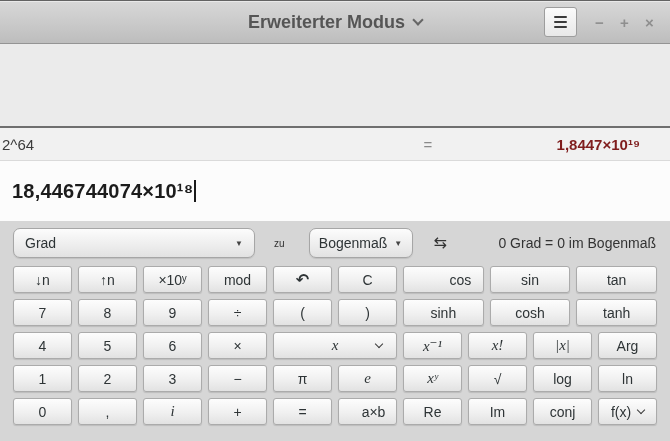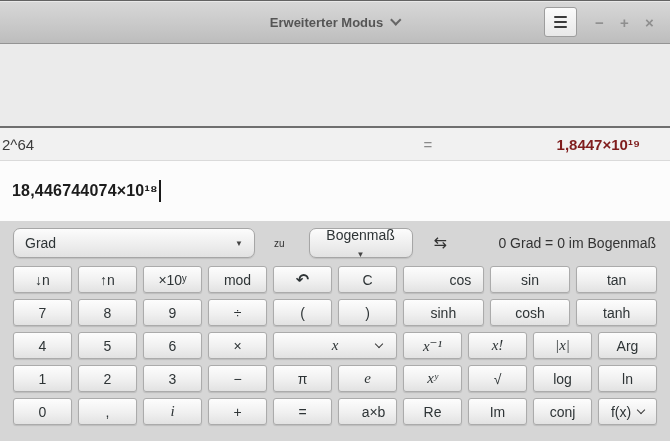--- a/index.html
+++ b/index.html
@@ -11,21 +11,21 @@
     height:44px; flex:0 0 44px; position:relative;
     background:linear-gradient(to bottom,#d8d8d8 0%,#cccccc 45%,#bdbdbd 100%);
     border-top:1px solid #636363; border-bottom:1px solid #949494;
     box-shadow:inset 0 1px 0 #e9e9e9;
     display:flex; align-items:center;
   }
   .title-group {
     position:absolute; left:50%; top:0; height:100%; transform:translateX(-50%);
     display:flex; align-items:center; gap:9px; cursor:default;
   }
-  .title-text { font-size:13px; font-weight:bold; color:#555555; }
+  .title-text { font-size:18px; font-weight:bold; color:#555555; }
   .chev {
     display:inline-block; width:8px; height:8px;
     border-right:2px solid #666; border-bottom:2px solid #666;
     transform:rotate(45deg); margin-top:-4px;
   }
   .tb-right { position:absolute; right:8px; top:0; height:100%; display:flex; align-items:center; }
   .menu-btn {
     width:33px; height:30px; border:1px solid #9d9d9d; border-radius:3px;
     background:linear-gradient(to bottom,#fbfbfb,#e8e8e8);
     display:flex; flex-direction:column; justify-content:center; align-items:center; gap:3px;
@@ -41,38 +41,38 @@
     height:33px; flex:0 0 33px; background:#f1f1f1; border-bottom:1px solid #dadada;
     display:flex; align-items:center; font-size:15px;
   }
   .hist-expr { flex:1; padding-left:2px; color:#3c3c3c; }
   .hist-eq { color:#8a8a8a; width:10px; text-align:center; }
   .hist-result { width:237px; text-align:right; padding-right:30px; font-weight:bold; color:#7f1d1d; }
   .entry-row {
     height:60px; flex:0 0 60px; background:#fcfcfc;
     display:flex; align-items:center; padding-left:12px; cursor:text;
   }
-  .entry-text { font-size:16px; font-weight:bold; color:#1c1c1c; letter-spacing:0.2px; }
+  .entry-text { font-size:20px; font-weight:bold; color:#1c1c1c; letter-spacing:0.2px; }
   .cursor { display:inline-block; width:2px; height:22px; background:#1a1a1a; margin-left:1px; vertical-align:middle; }
 
   
   .panel { flex:1; background:#d6d6d6; padding:7px 13px 0 13px; }
 
   .conv { display:flex; align-items:center; height:30px; }
   .sel {
     height:30px; border:1px solid #a6a6a6; border-radius:7px;
     background:linear-gradient(to bottom,#fcfcfc,#eeeeee 55%,#e2e2e2);
     box-shadow:0 1px 1px rgba(0,0,0,0.10);
     display:flex; align-items:center; font-size:14px; color:#2e3436; cursor:pointer;
   }
   .sel-from { width:242px; position:relative; padding-left:11px; }
   .sel-from .tri { position:absolute; right:11px; }
   .tri { font-size:8px; color:#444; }
   .zu-label { margin-left:19px; font-size:10px; color:#333; }
-  .sel-to { width:104px; margin-left:24px; justify-content:center; gap:7px;flex-direction:column; }
+  .sel-to { width:104px; margin-left:24px; justify-content:center; gap:7px; }
   .swap-btn { margin-left:21px; background:none; border:none; font-size:16px; color:#333; cursor:pointer; line-height:1; }
   .conv-eq { flex:1; text-align:right; font-size:14px; color:#333; padding-right:1px; }
 
   
   .keypad {
     margin-top:8px;
     display:grid; grid-template-columns:repeat(30,1fr);
     column-gap:6px; row-gap:6px; grid-auto-rows:27px;
   }
   .key {

